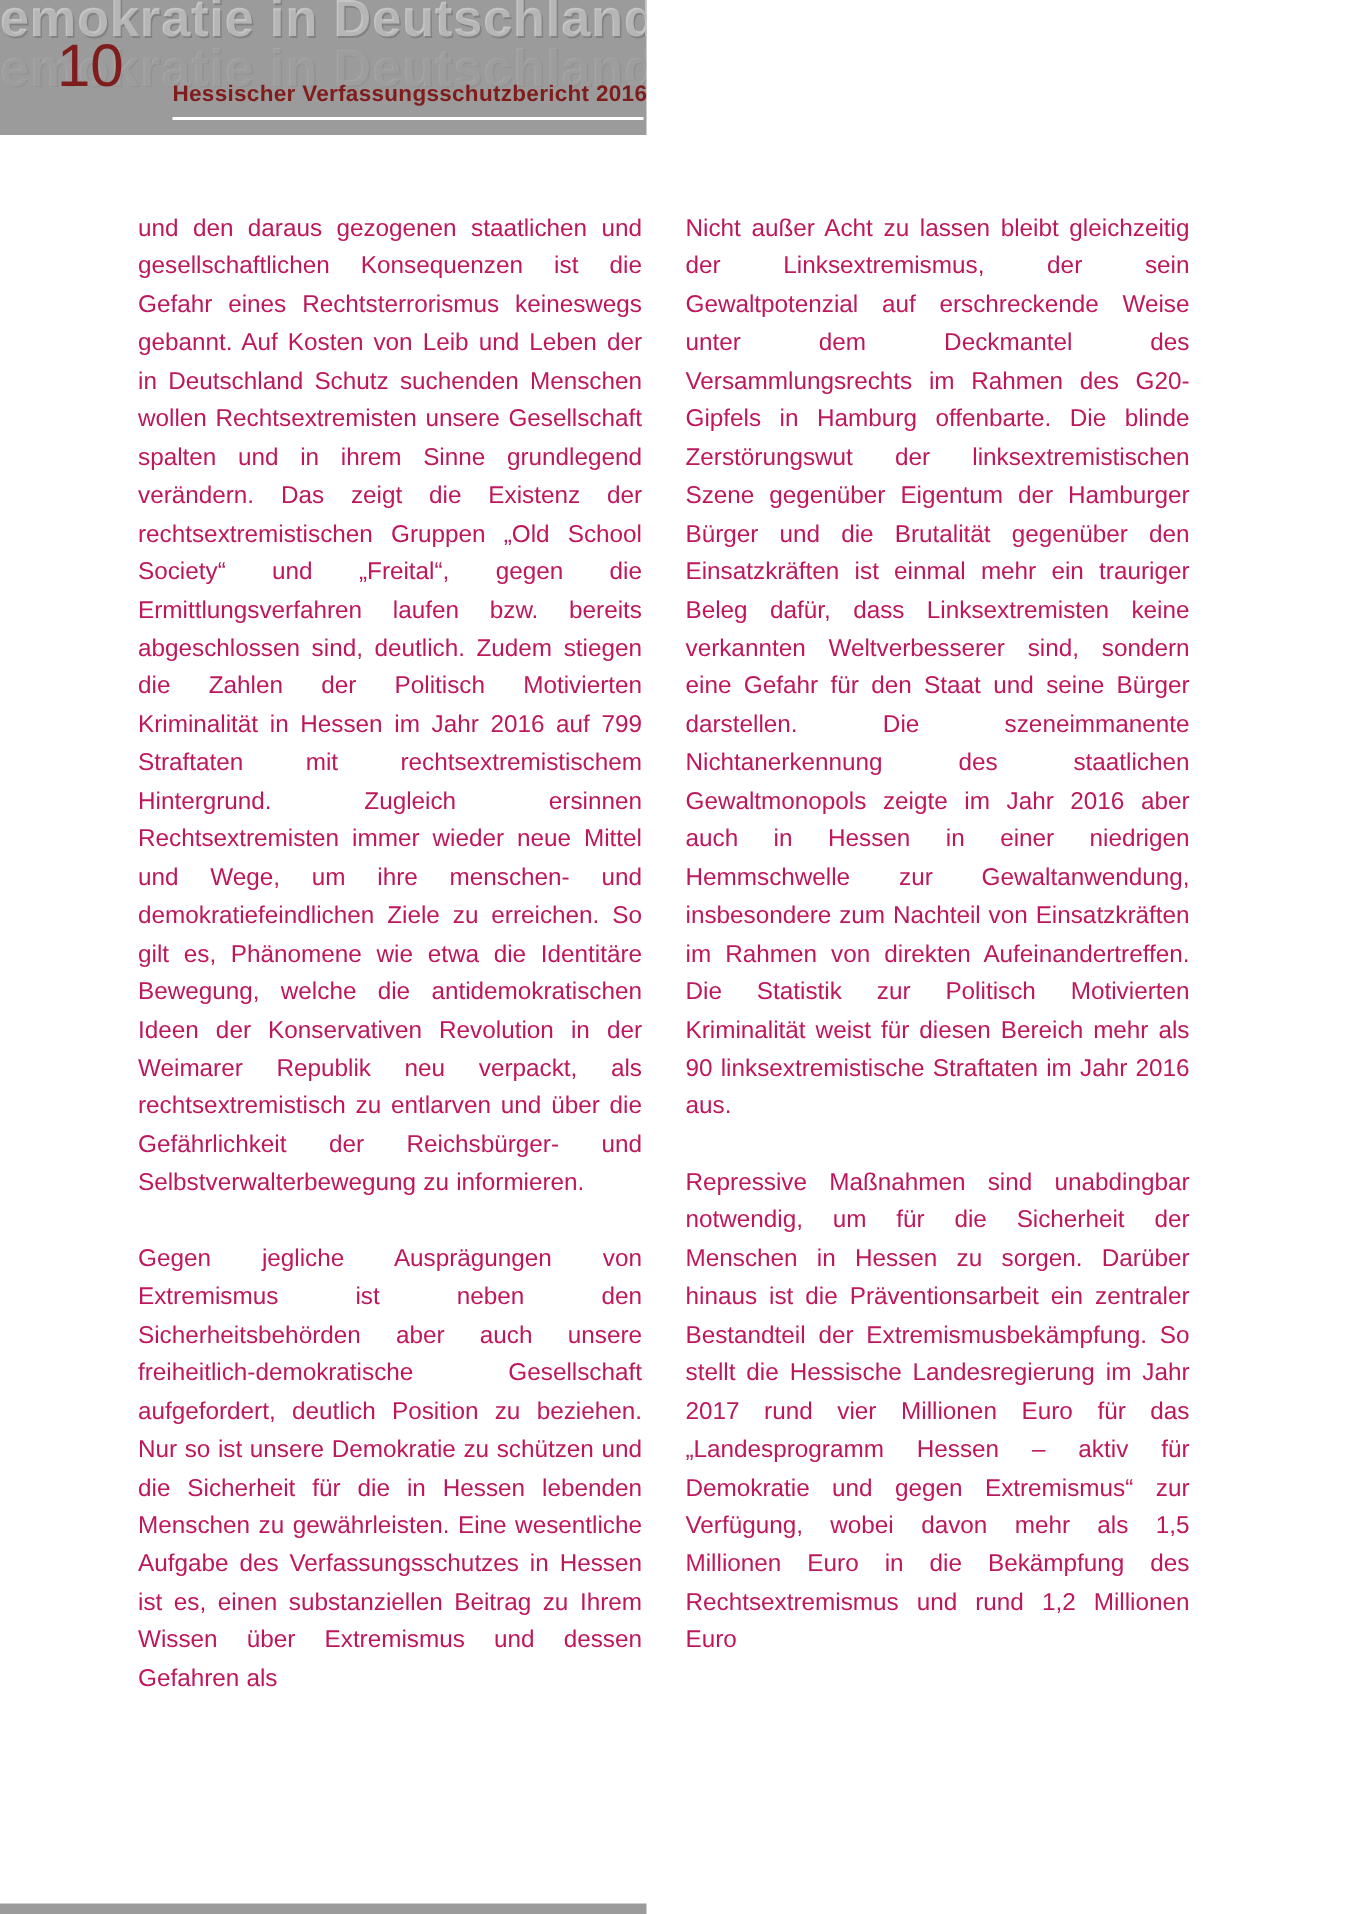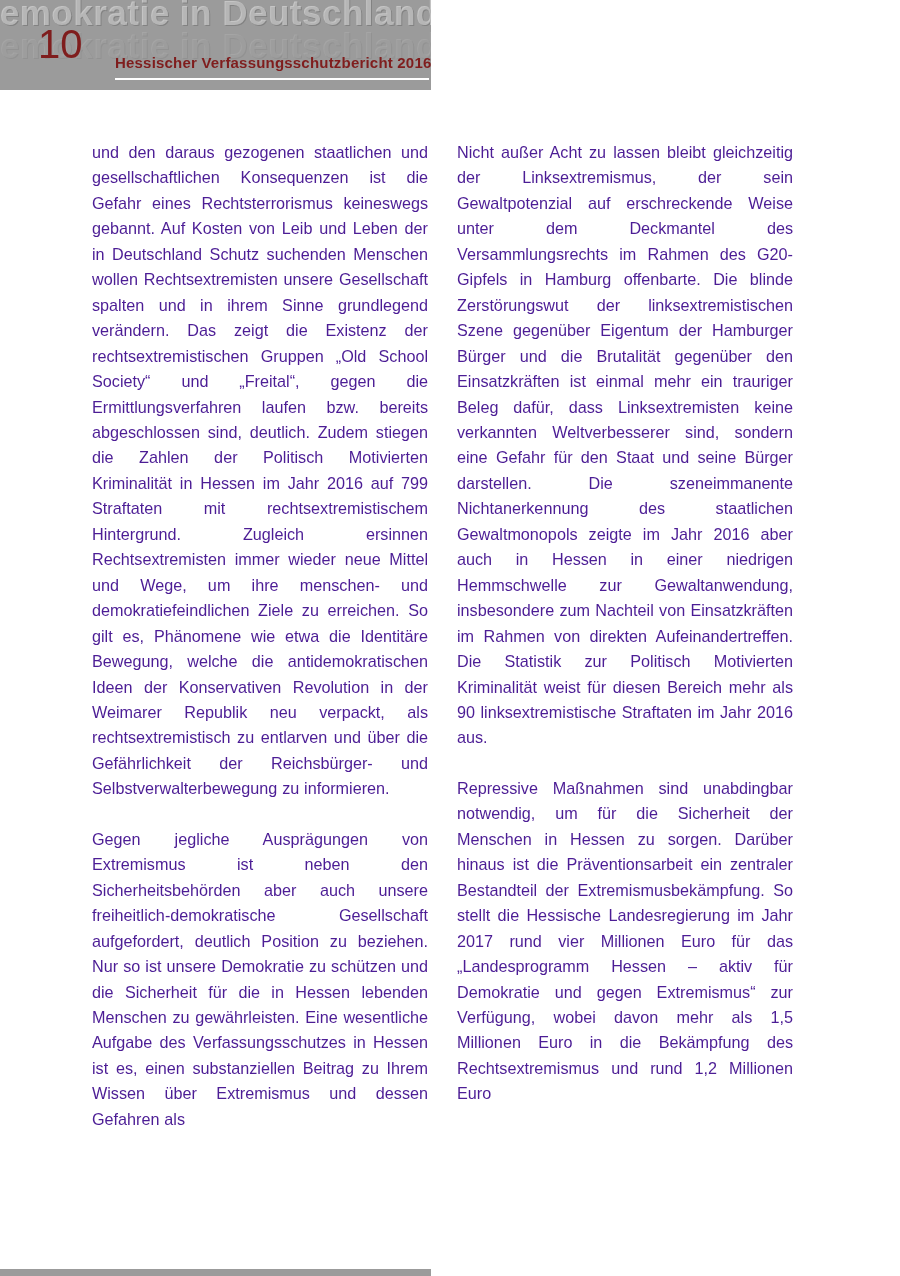--- a/index.html
+++ b/index.html
@@ -77,21 +77,21 @@
     position: absolute;
     top: 140px;
     left: 92px;
     display: flex;
     gap: 29px;
   }
   .col {
     width: 336px;
     font-size: 16.2px;
     line-height: 25.45px;
-    color: #4c1d95;
+    color: #be185d;
     text-align: justify;
     text-align-last: left;
   }
   .col p {
     margin: 0 0 25px 0;
     hyphens: auto;
     -webkit-hyphens: auto;
     word-spacing: 0.02em;
   }
   .col p:last-child { margin-bottom: 0; }

